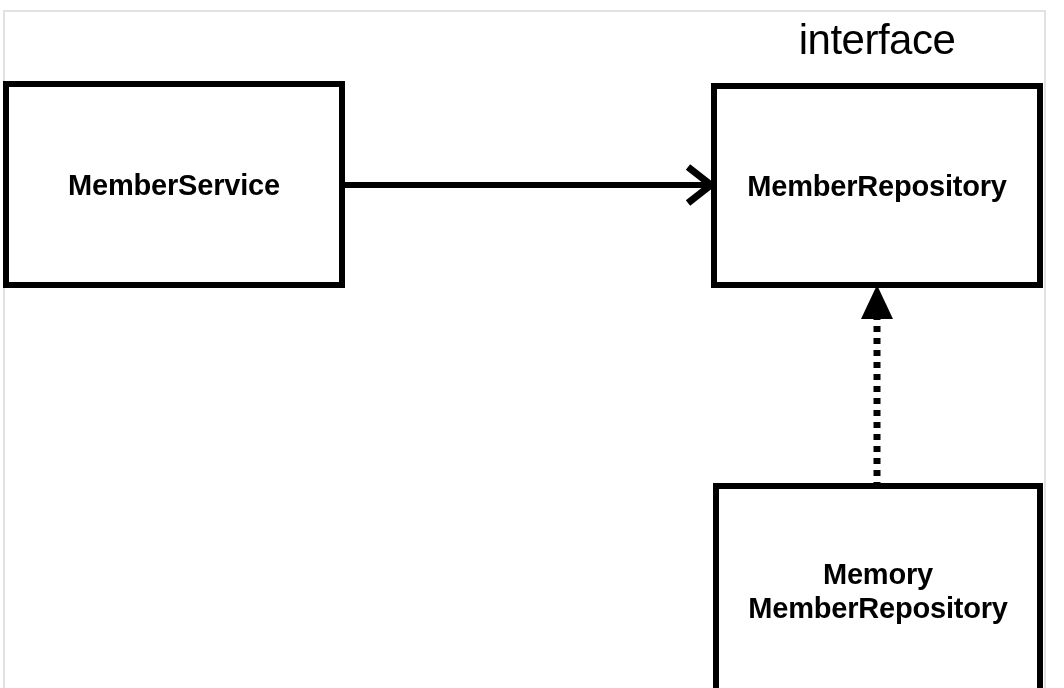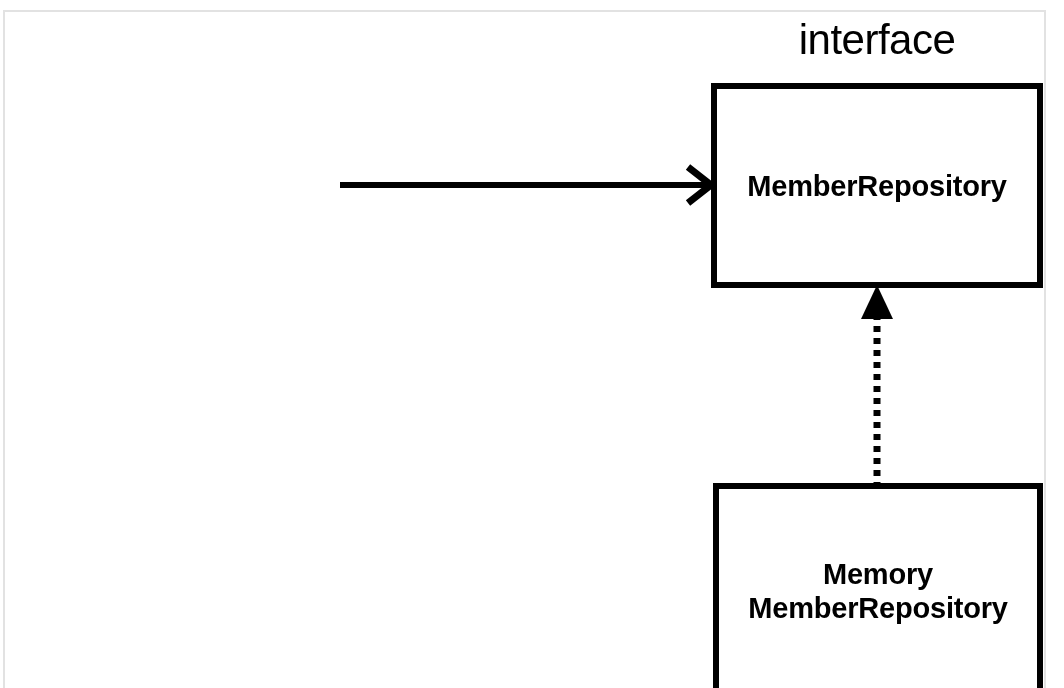--- a/index.html
+++ b/index.html
@@ -116,20 +116,23 @@
 <body>
 
 <div id="canvas">
 
   <div id="frame-top"></div>
   <div id="frame-left"></div>
   <div id="frame-right"></div>
 
   <div id="stereotype-interface">interface</div>
 
+  <div class="uml-box" id="box-member-service">
+    <span class="uml-title">MemberService</span>
+  </div>
 
   <div class="uml-box" id="box-member-repository">
     <span class="uml-title">MemberRepository</span>
   </div>
 
   <div class="uml-box" id="box-memory-member-repository">
     <span class="uml-title">Memory
 MemberRepository</span>
   </div>
 

